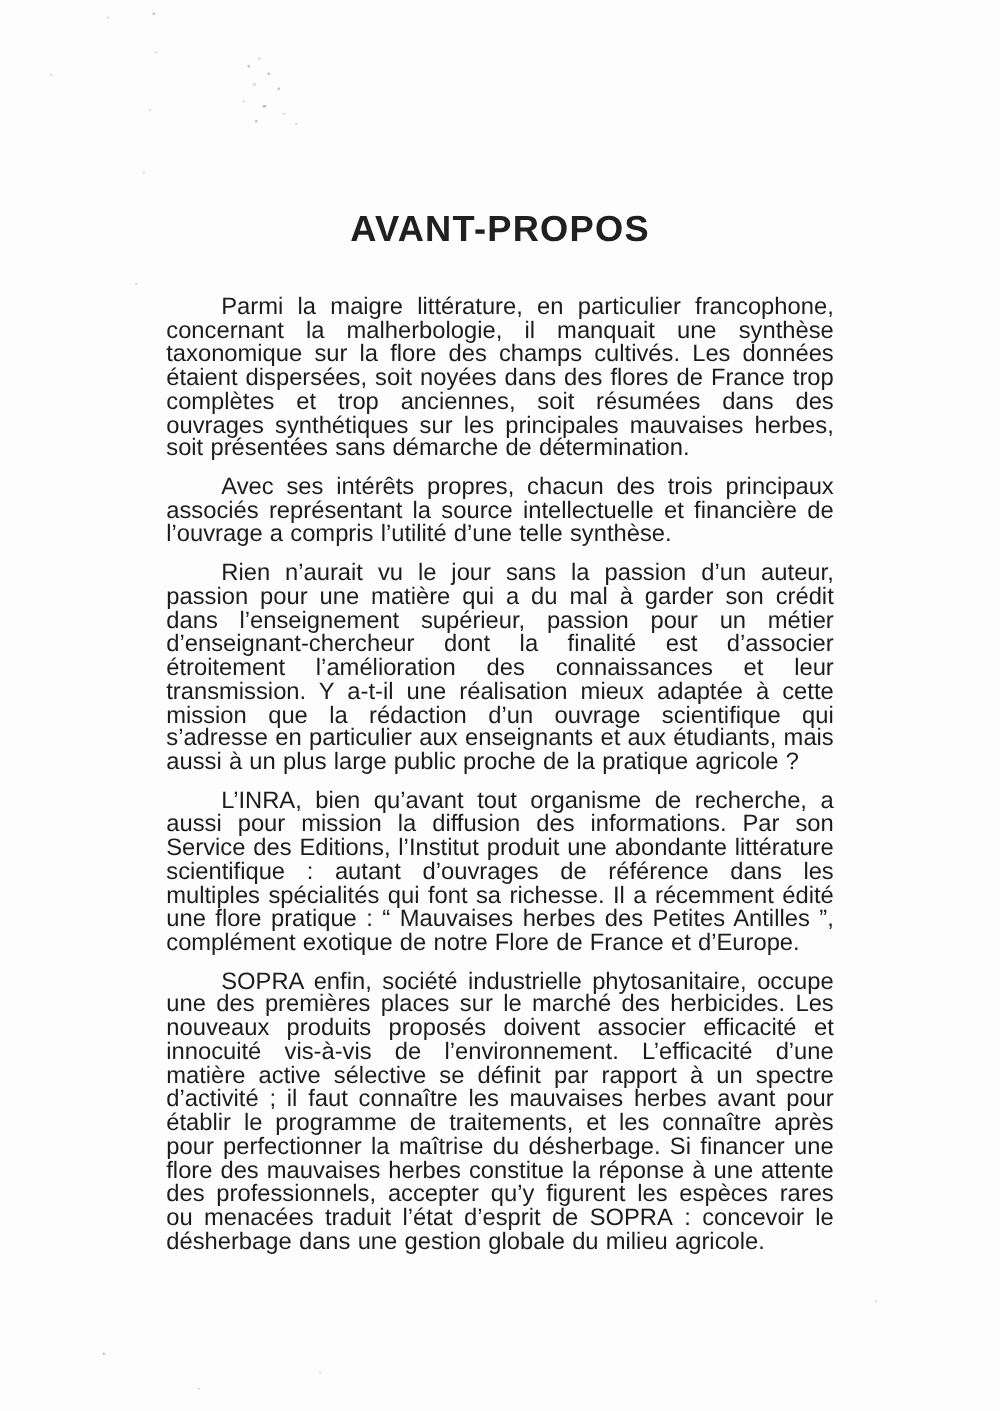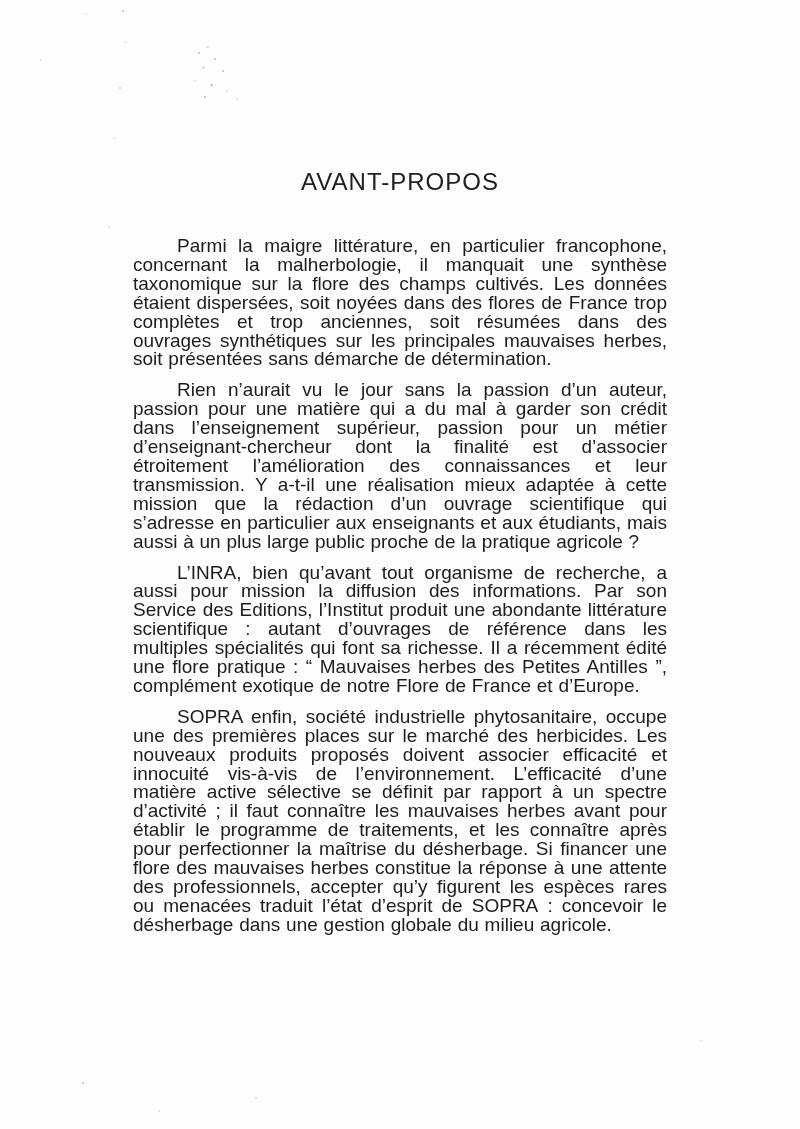--- a/index.html
+++ b/index.html
@@ -13,22 +13,22 @@
   }
   .page {
     position: absolute; inset: 0;
     background: #fdfdfd;
   }
   .page-title {
     position: absolute;
     top: 168px; left: 0; right: 0;
     margin: 0;
     text-align: center;
-    font-size: 24px;
-    font-weight: 400;
+    font-size: 29px;
+    font-weight: 700;
     letter-spacing: 1px;
     color: #202020;
   }
   .content {
     position: absolute;
     left: 133px; top: 237px;
     width: 534px;
     font-size: 19px;
     line-height: 18.9px;
     text-align: justify;
@@ -92,19 +92,20 @@
   <span class="speck faint" style="left:108px;top:226px"></span>
   <span class="speck" style="left:82px;top:1082px"></span>
   <span class="speck faint" style="left:158px;top:1110px"></span>
   <span class="speck faint" style="left:255px;top:1097px"></span>
   <span class="speck faint" style="left:700px;top:1040px"></span>
 
   <h1 class="page-title">AVANT-PROPOS</h1>
 
   <div class="content">
     <p>Parmi la maigre littérature, en particulier francophone, concernant la malherbologie, il manquait une synthèse taxonomique sur la flore des champs cultivés. Les données étaient dispersées, soit noyées dans des flores de France trop complètes et trop anciennes, soit résumées dans des ouvrages synthétiques sur les principales mauvaises herbes, soit présentées sans démarche de détermination.</p>
+    <p>Avec ses intérêts propres, chacun des trois principaux associés représentant la source intellectuelle et financière de l’ouvrage a compris l’utilité d’une telle synthèse.</p>
     <p>Rien n’aurait vu le jour sans la passion d’un auteur, passion pour une matière qui a du mal à garder son crédit dans l’enseignement supérieur, passion pour un métier d’enseignant-chercheur dont la finalité est d’associer étroitement l’amélioration des connaissances et leur transmission. Y a-t-il une réalisation mieux adaptée à cette mission que la rédaction d’un ouvrage scientifique qui s’adresse en particulier aux enseignants et aux étudiants, mais aussi à un plus large public proche de la pratique agricole&nbsp;?</p>
     <p>L’INRA, bien qu’avant tout organisme de recherche, a aussi pour mission la diffusion des informations. Par son Service des Editions, l’Institut produit une abondante littérature scientifique&nbsp;: autant d’ouvrages de référence dans les multiples spécialités qui font sa richesse. Il a récemment édité une flore pratique&nbsp;: “&nbsp;Mauvaises herbes des Petites Antilles&nbsp;”, complément exotique de notre Flore de France et d’Europe.</p>
     <p>SOPRA enfin, société industrielle phytosanitaire, occupe une des premières places sur le marché des herbicides. Les nouveaux produits proposés doivent associer efficacité et innocuité vis-à-vis de l’environnement. L’efficacité d’une matière active sélective se définit par rapport à un spectre d’activité&nbsp;; il faut connaître les mauvaises herbes avant pour établir le programme de traitements, et les connaître après pour perfectionner la maîtrise du désherbage. Si financer une flore des mauvaises herbes constitue la réponse à une attente des professionnels, accepter qu’y figurent les espèces rares ou menacées traduit l’état d’esprit de SOPRA&nbsp;: concevoir le désherbage dans une gestion globale du milieu agricole.</p>
   </div>
 
 
 </div>
 
 </body></html>

